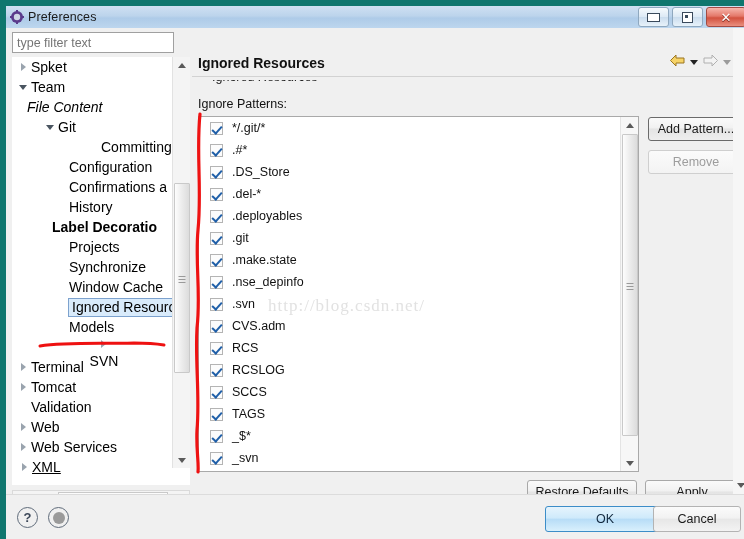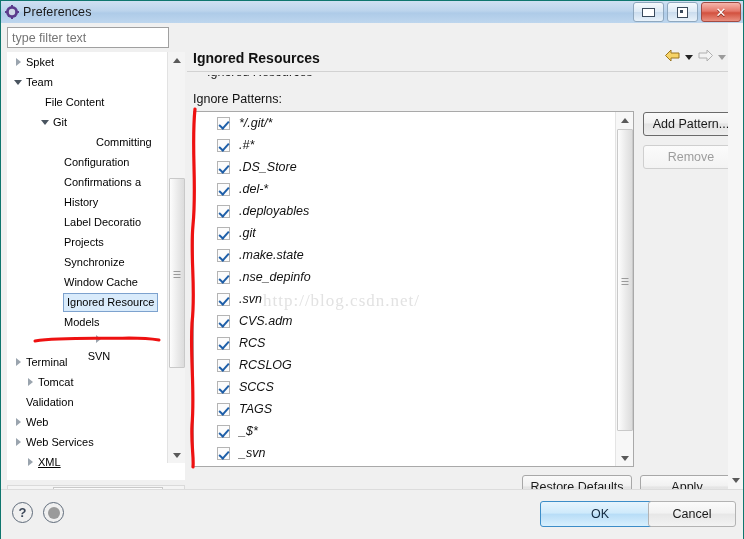--- a/index.html
+++ b/index.html
@@ -4,21 +4,21 @@
 <style>
   html,body{margin:0;padding:0;}
   body{
     width:744px;height:539px;overflow:hidden;
     font-family:"Liberation Sans","DejaVu Sans",sans-serif;
     font-size:12px;color:#000;background:#f0f0f0;
   }
   .window{
     position:relative;width:744px;height:539px;
     background:#a3a3a3;box-sizing:border-box;
-    border:1px solid #0f766e;
+    border:6px solid #0f766e;
   }
   
   .titlebar{
     position:absolute;left:0;top:0;width:742px;height:22px;
     background:linear-gradient(to bottom,#cfe0f2 0%,#bcd4ec 45%,#aecbe8 55%,#bdd6ee 100%);
     display:flex;align-items:center;
   }
   .title-icon{
     width:14px;height:14px;margin-left:4px;margin-right:4px;position:relative;
   }
@@ -50,21 +50,21 @@
     padding:2px 4px;line-height:16px;
   }
 
   
   .tree-panel{
     position:absolute;left:6px;top:29px;width:178px;height:428px;
     background:#fff;box-sizing:border-box;overflow:hidden;
   }
   .tree-list{position:absolute;left:0;top:0;width:160px;}
   .tree-row{
-    height:20px;line-height:20px;white-space:nowrap;font-size:11px;
+    height:20px;line-height:20px;white-space:nowrap;font-size:14px;
     display:flex;align-items:center;position:relative;
   }
   .tw{width:14px;flex:0 0 14px;display:flex;align-items:center;justify-content:center;}
   .arrow-collapsed{
     width:0;height:0;border-left:5px solid #9aa4ae;
     border-top:4px solid transparent;border-bottom:4px solid transparent;
   }
   .arrow-expanded{
     width:0;height:0;border-top:5px solid #4a5560;
     border-left:4px solid transparent;border-right:4px solid transparent;
@@ -133,21 +133,21 @@
   }
   .clipped-text span{display:block;margin-top:-10px;}
 
   .patterns-label{position:absolute;left:6px;top:69px;font-size:12.5px;color:#111;}
 
   
   .listbox{
     position:absolute;left:6px;top:88px;width:441px;height:356px;
     background:#fff;border:1px solid #a9a9a9;box-sizing:border-box;overflow:hidden;
   }
-  .list-rows{position:absolute;left:16px;top:0;width:100%;font-style:italic;}
+  .list-rows{position:absolute;left:4px;top:0;width:100%;}
   .list-row{height:22px;display:flex;align-items:center;padding-left:7px;}
   .cbx{
     width:13px;height:13px;border:1px solid #b4b4b4;background:#fcfcfc;
     box-sizing:border-box;flex:0 0 13px;margin-right:9px;position:relative;
   }
   .cbx.checked:after{
     content:"";position:absolute;left:3px;top:1px;width:4px;height:8px;
     border:solid #1f5fa8;border-width:0 2px 2px 0;transform:rotate(42deg);
   }
   .list-text{font-size:12.5px;color:#111;}
@@ -263,21 +263,21 @@
               <span class="arrow-collapsed"></span>
             </span>
             <span class="tree-label">Spket</span>
           </div>
           <div class="tree-row" style="padding-left: 4px;">
             <span class="tw">
               <span class="arrow-expanded"></span>
             </span>
             <span class="tree-label">Team</span>
           </div>
-          <div class="tree-row" style="padding-left: 23px;">
+          <div class="tree-row" style=" font-style: italic;">
             <span class="tw"></span>
             <span class="tree-label">File Content</span>
           </div>
           <div class="tree-row" style="padding-left: 31px;">
             <span class="tw">
               <span class="arrow-expanded"></span>
             </span>
             <span class="tree-label">Git</span>
           </div>
           <div class="tree-row" style="padding-left: 42px; margin-left: 32px;">
@@ -289,57 +289,57 @@
             <span class="tree-label">Configuration</span>
           </div>
           <div class="tree-row" style="padding-left: 42px;">
             <span class="tw"></span>
             <span class="tree-label">Confirmations a</span>
           </div>
           <div class="tree-row" style="padding-left: 42px;">
             <span class="tw"></span>
             <span class="tree-label">History</span>
           </div>
+          <div class="tree-row" style="padding-left: 25px; font-weight: bold;">
+            <span class="tw"></span>
+            <span class="tree-label">Label Decoratio</span>
+          </div>
           <div class="tree-row" style="padding-left: 42px;">
             <span class="tw"></span>
-            <span class="tree-label">Label Decoratio</span>
+            <span class="tree-label">Projects</span>
+          </div>
+          <div class="tree-row" style="padding-left: 42px; align-items: flex-end;">
+            <span class="tw"></span>
+            <span class="tree-label">Synchronize</span>
           </div>
           <div class="tree-row" style="padding-left: 42px;">
             <span class="tw"></span>
-            <span class="tree-label">Projects</span>
-          </div>
-          <div class="tree-row" style="padding-left: 42px; align-items: flex-end;">
-            <span class="tw"></span>
-            <span class="tree-label">Synchronize</span>
+            <span class="tree-label">Window Cache</span>
+          </div>
+          <div class="tree-row selected" style="padding-left: 42px;">
+            <span class="tw"></span>
+            <span class="tree-label">Ignored Resource</span>
           </div>
           <div class="tree-row" style="padding-left: 42px;">
             <span class="tw"></span>
-            <span class="tree-label">Window Cache</span>
-          </div>
-          <div class="tree-row selected" style="padding-left: 42px;">
-            <span class="tw"></span>
-            <span class="tree-label">Ignored Resource</span>
-          </div>
-          <div class="tree-row" style="padding-left: 42px;">
-            <span class="tw"></span>
             <span class="tree-label">Models</span>
           </div>
           <div class="tree-row" style="padding-left: 23px; flex-direction: column;">
             <span class="tw">
               <span class="arrow-collapsed"></span>
             </span>
             <span class="tree-label">SVN</span>
           </div>
           <div class="tree-row" style="padding-left: 4px;">
             <span class="tw">
               <span class="arrow-collapsed"></span>
             </span>
             <span class="tree-label">Terminal</span>
           </div>
-          <div class="tree-row" style="padding-left: 16px; text-align: center;">
+          <div class="tree-row" style="padding-left: 4px; text-align: center;">
             <span class="tw">
               <span class="arrow-collapsed"></span>
             </span>
             <span class="tree-label">Tomcat</span>
           </div>
           <div class="tree-row" style="padding-left: 4px;">
             <span class="tw"></span>
             <span class="tree-label">Validation</span>
           </div>
           <div class="tree-row" style="padding-left: 4px;">
@@ -347,21 +347,21 @@
               <span class="arrow-collapsed"></span>
             </span>
             <span class="tree-label">Web</span>
           </div>
           <div class="tree-row" style="padding-left: 4px;">
             <span class="tw">
               <span class="arrow-collapsed"></span>
             </span>
             <span class="tree-label">Web Services</span>
           </div>
-          <div class="tree-row" style="padding-left: 16px; text-decoration: underline;">
+          <div class="tree-row" style="padding-left: 5px; text-decoration: underline;">
             <span class="tw">
               <span class="arrow-collapsed"></span>
             </span>
             <span class="tree-label">XML</span>
           </div>
         </div>
 
       <div class="v-scroll">
         <div class="sb-up">
           <span class="tri-up"></span>

